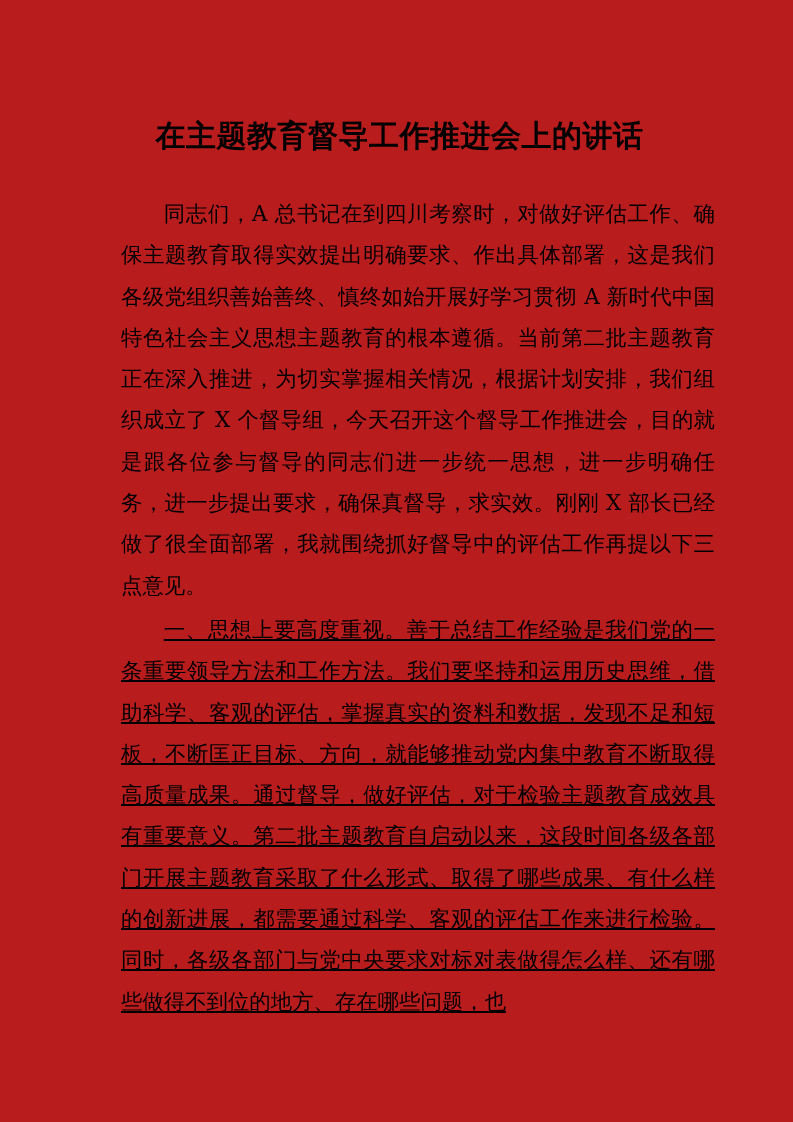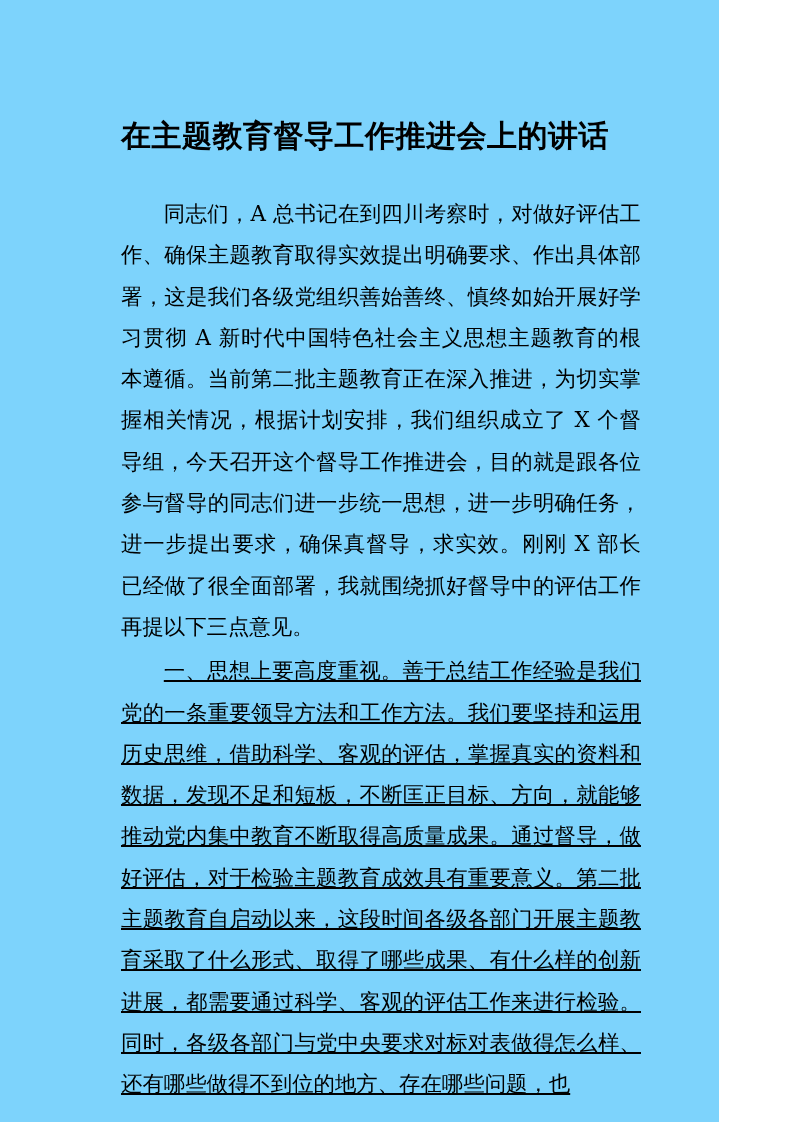--- a/index.html
+++ b/index.html
@@ -2,23 +2,23 @@
 <html><head>
 <meta charset="utf-8">
 <style>
   html, body {
     margin: 0;
     padding: 0;
     background: #ffffff;
   }
   .page {
     position: relative;
-    width: 719px;
+    width: 793px;
     height: 1122px;
-    background: #7dd3fc;
+    background: #b91c1c;
     overflow: hidden;
     font-family: "DejaVu Serif", "Liberation Serif", serif;
     color: #000000;
   }
   .doc-title {
     margin: 114px 115px 0 121px;
     text-align: center;
     font-size: 30px;
     font-weight: bold;
     line-height: 44px;

